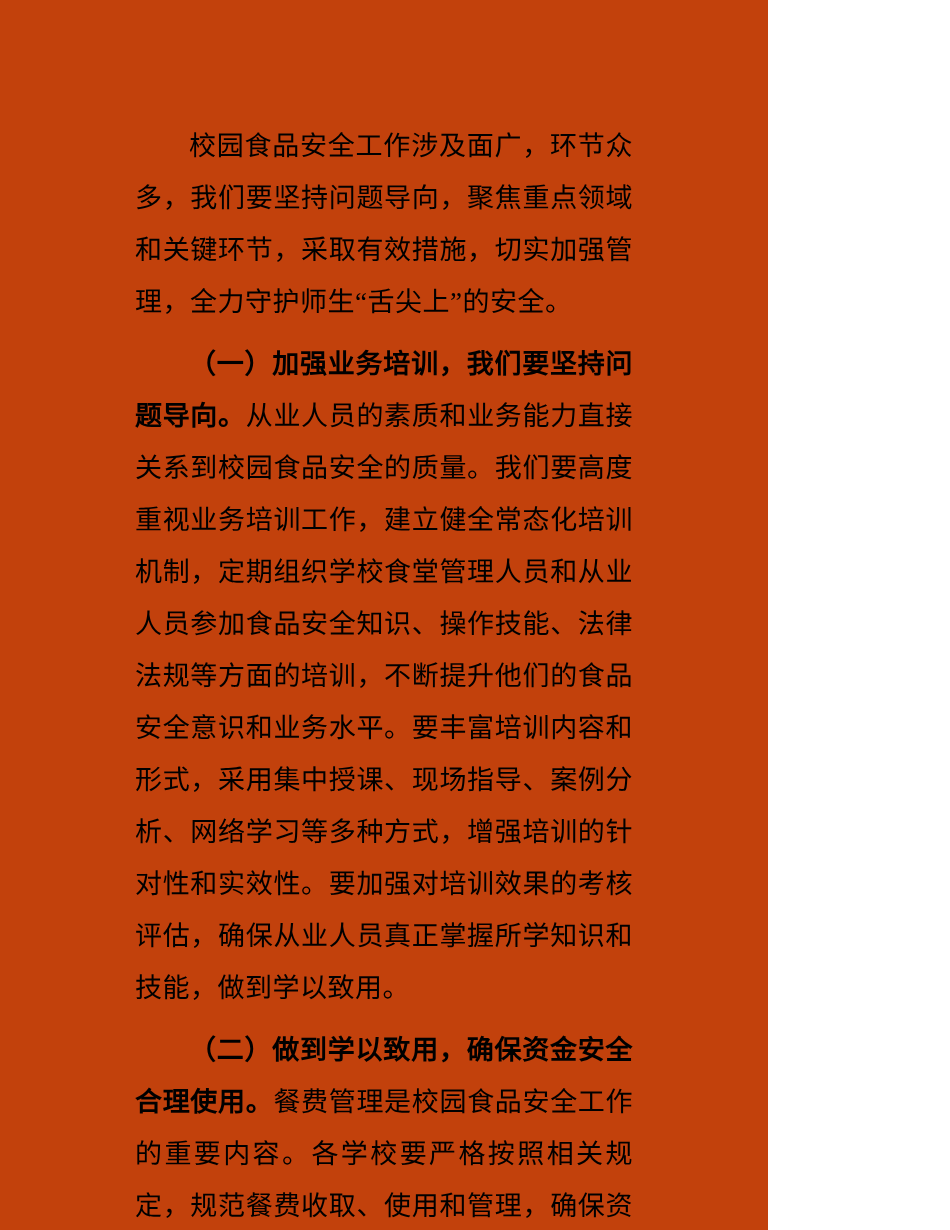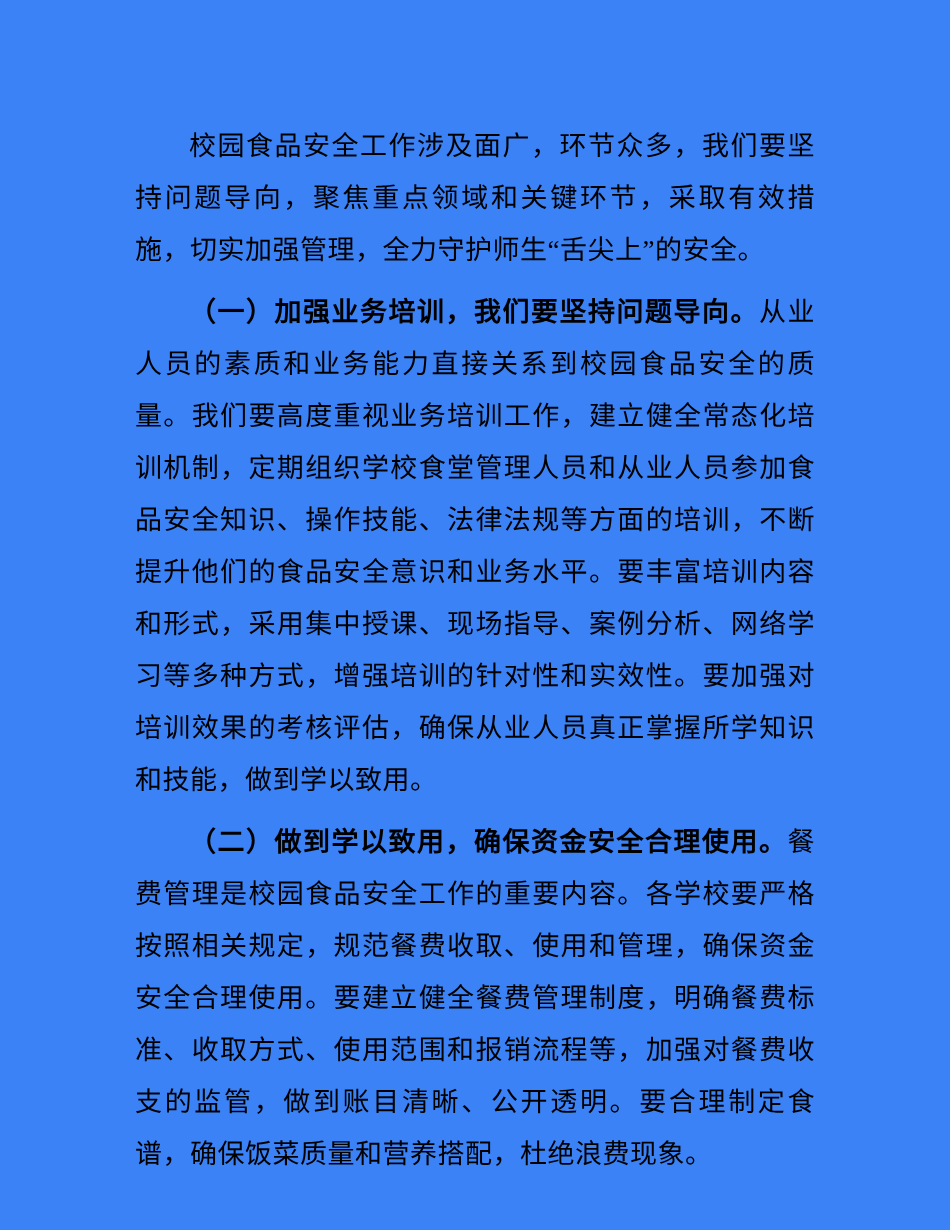--- a/index.html
+++ b/index.html
@@ -7,24 +7,24 @@
     padding: 0;
   }
   body {
     width: 950px;
     height: 1230px;
     background: #ffffff;
     overflow: hidden;
   }
   .page {
     box-sizing: border-box;
-    width: 950px;
+    width: 768px;
     height: 1230px;
     padding: 120px 135px 0 135px;
-    background: #3b82f6;
+    background: #c2410c;
     color: #000000;
     font-family: "Liberation Serif", "DejaVu Serif", serif;
   }
   .doc-body p.para {
     margin: 0 0 10px 0;
     font-size: 27px;
     line-height: 52px;
     text-indent: 2em;
     text-align: justify;
     text-justify: inter-character;

